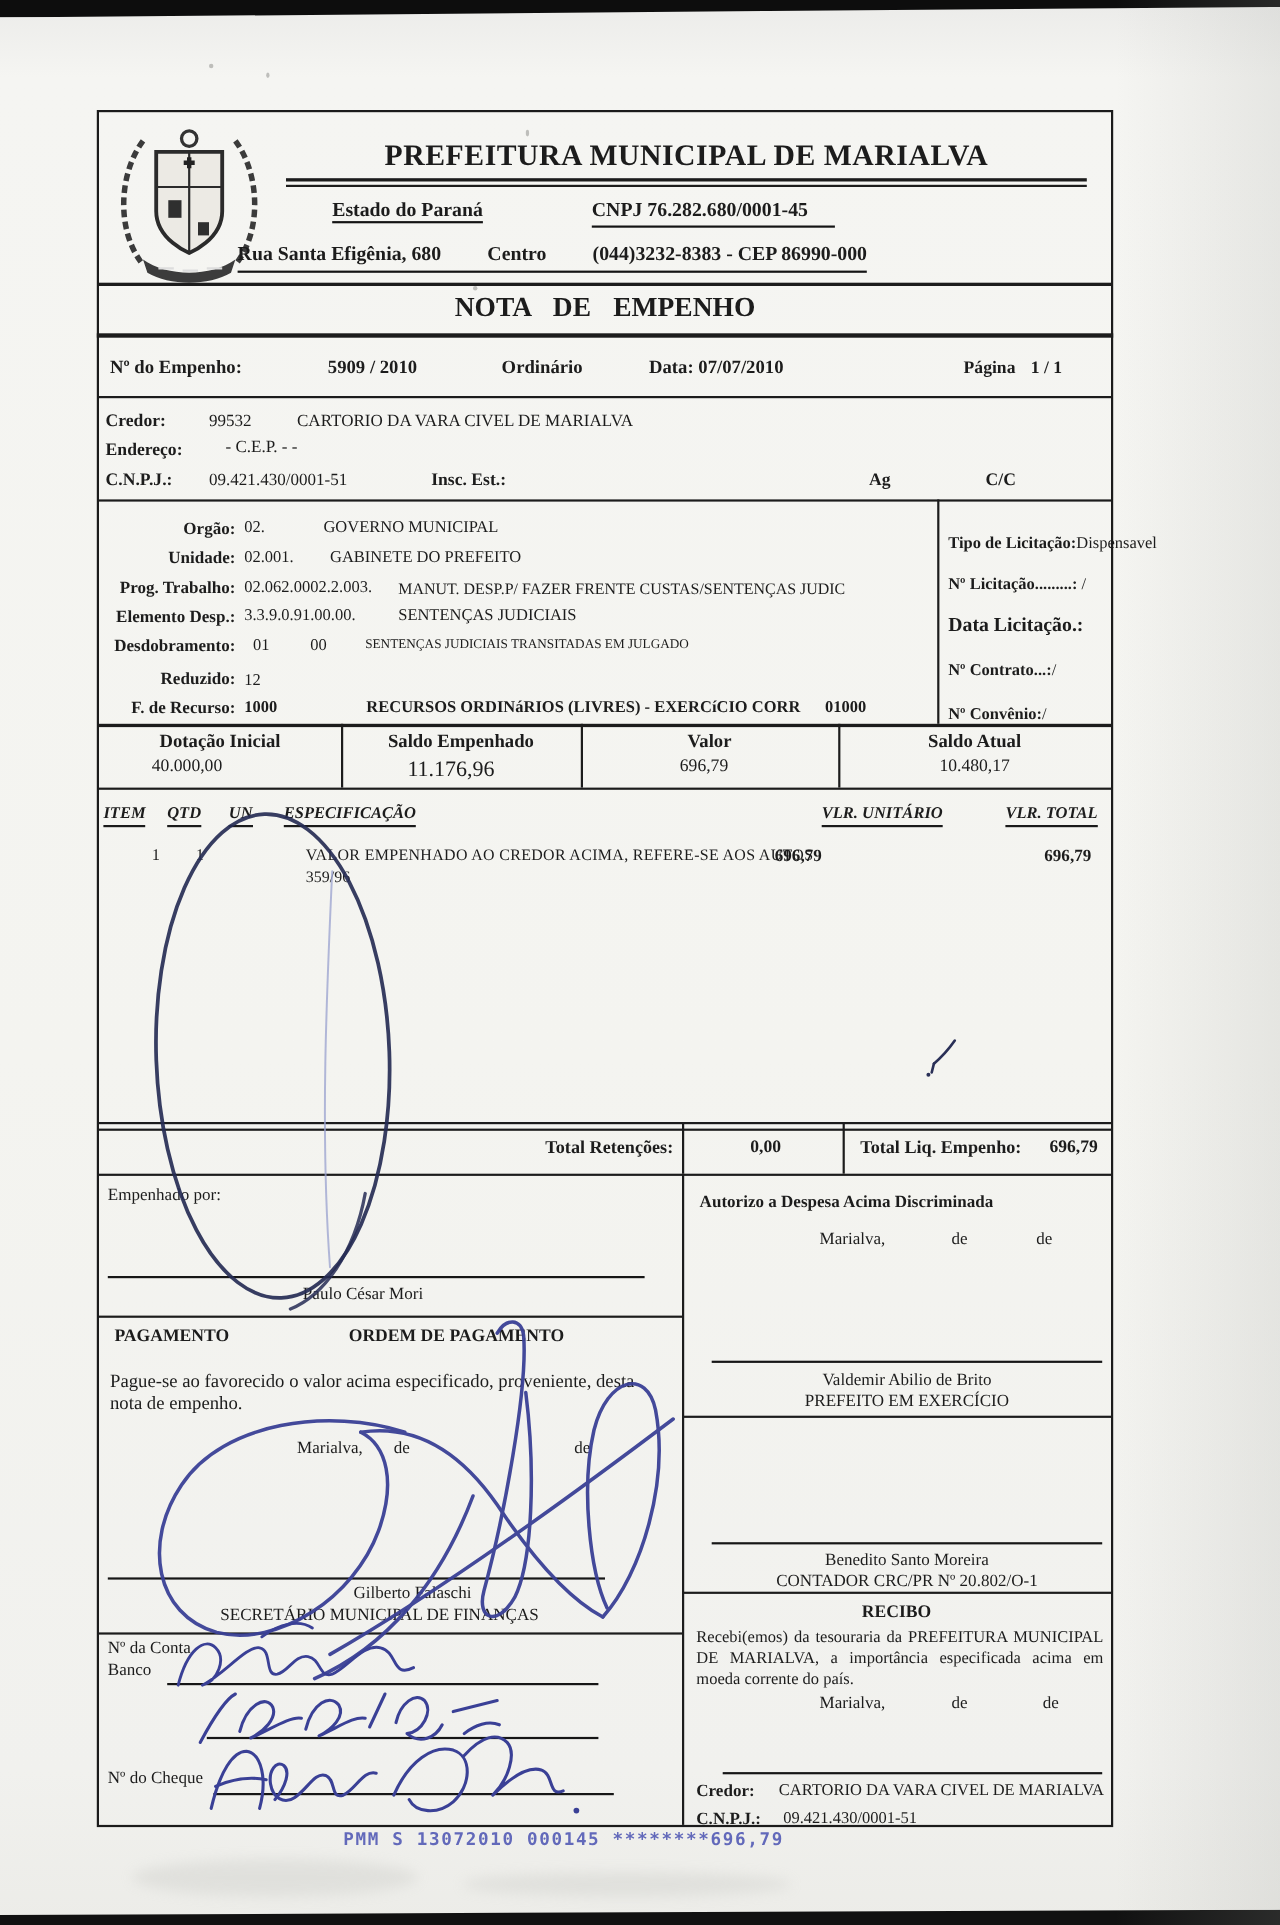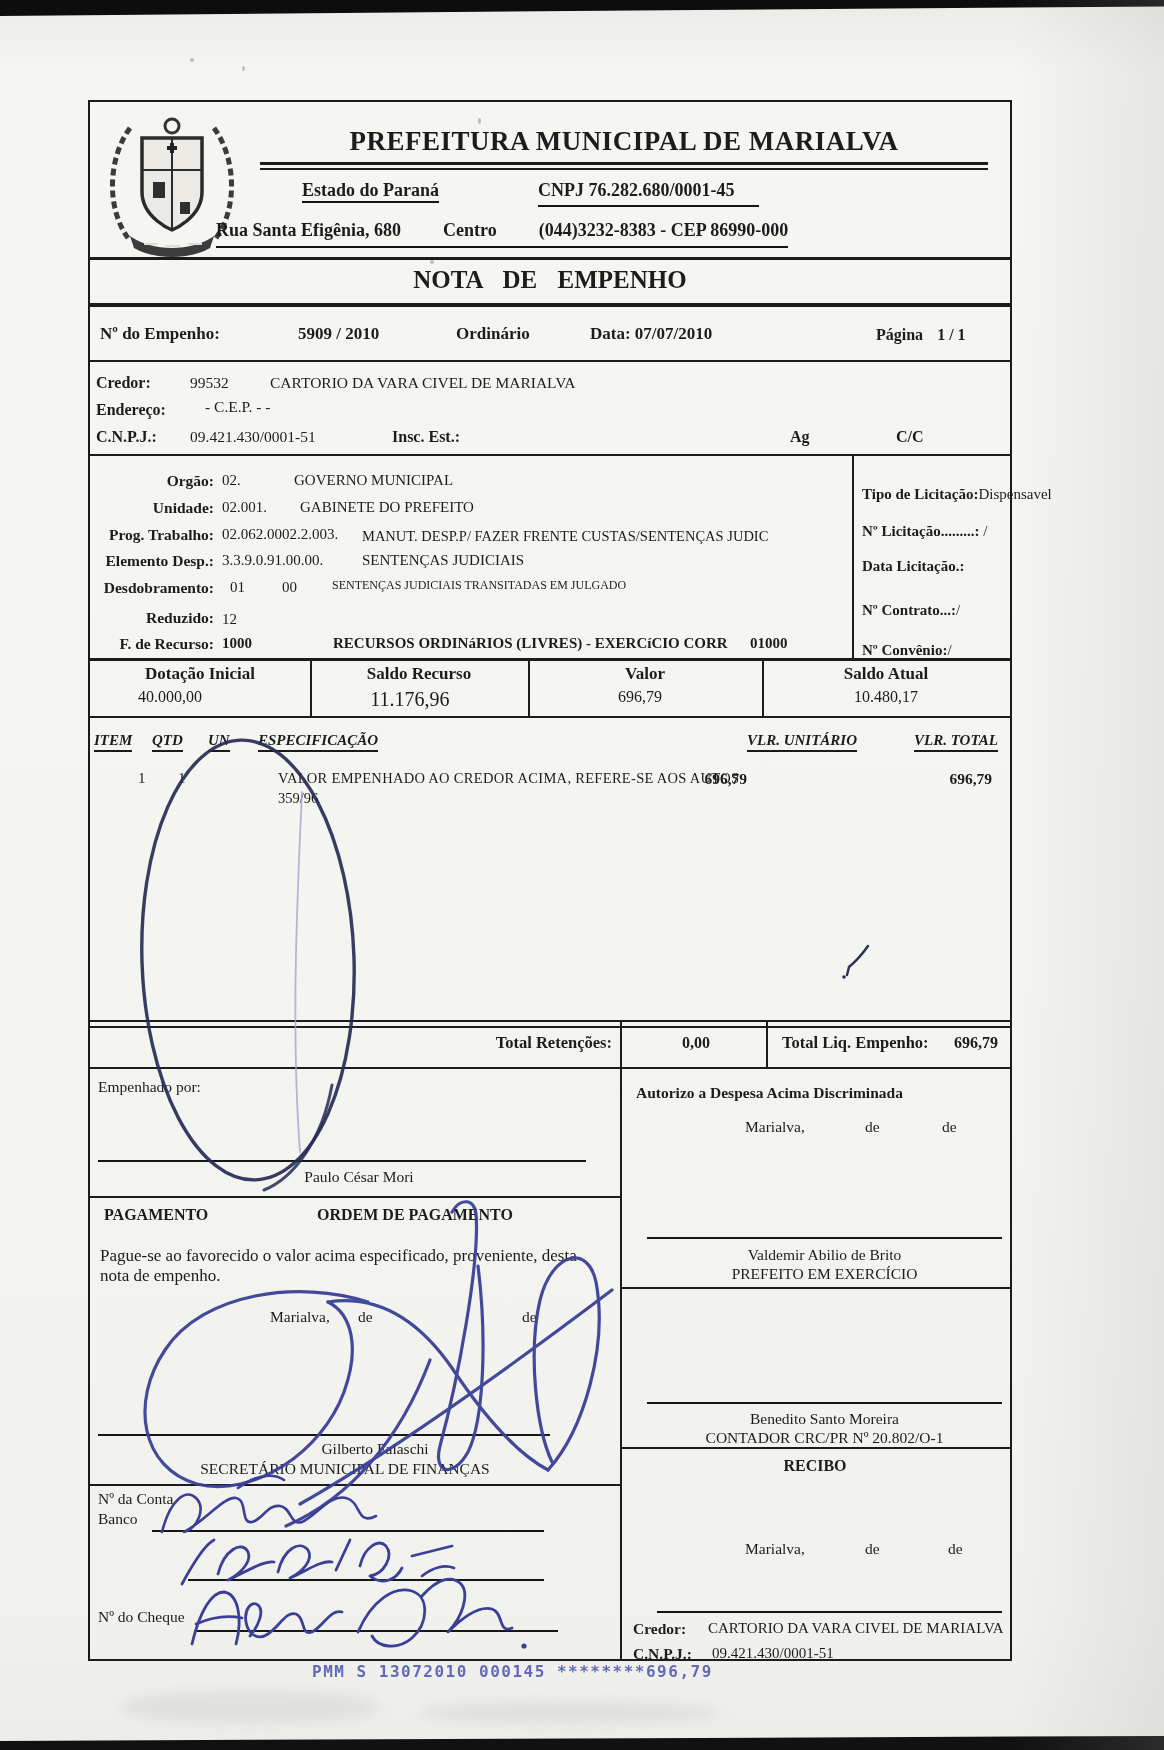--- a/index.html
+++ b/index.html
@@ -125,33 +125,33 @@
     <div class="t b rt" style="left:2px;top:507px;width:122px;font-size:15.5px;">Reduzido:</div>
     <div class="t" style="left:132px;top:509px;font-size:15px;">12</div>
 
     <div class="t b rt" style="left:2px;top:533px;width:122px;font-size:15.5px;">F. de Recurso:</div>
     <div class="t b" style="left:132px;top:533px;font-size:15px;">1000</div>
     <div class="t b" style="left:243px;top:533px;font-size:15px;">RECURSOS ORDINáRIOS (LIVRES) - EXERCíCIO CORR</div>
     <div class="t b" style="left:660px;top:533px;font-size:15px;">01000</div>
 
     <div class="t" style="left:772px;top:384px;font-size:15px;"><span class="b">Tipo de Licitação:</span><span>Dispensavel</span></div>
     <div class="t" style="left:772px;top:421px;font-size:15px;"><span class="b">Nº Licitação.........:</span> <span>/</span></div>
-    <div class="t b" style="left:772px;top:456px;font-size:15px;">Data Licitação.:</div>
+    <div class="t b" style="left:772px;top:456px;font-size:18px;">Data Licitação.:</div>
     <div class="t" style="left:772px;top:500px;font-size:15px;"><span class="b">Nº Contrato...:</span><span>/</span></div>
     <div class="t" style="left:772px;top:540px;font-size:15px;"><span class="b">Nº Convênio:</span><span>/</span></div>
 
     <div class="hline" style="left:0;top:556px;width:920px;height:2.5px;"></div>
 
     <div class="vline" style="left:220px;top:556px;height:58px;"></div>
     <div class="vline" style="left:438px;top:556px;height:58px;"></div>
     <div class="vline" style="left:672px;top:556px;height:58px;"></div>
 
     <div class="t b ctr" style="left:0;top:562px;width:220px;font-size:17px;">Dotação Inicial</div>
     <div class="t ctr" style="left:0;top:586px;width:160px;font-size:16px;">40.000,00</div>
-    <div class="t b ctr" style="left:220px;top:562px;width:218px;font-size:17px;">Saldo Recurso</div>
+    <div class="t b ctr" style="left:220px;top:562px;width:218px;font-size:17px;">Saldo Empenhado</div>
     <div class="t ctr" style="left:240px;top:586px;width:160px;font-size:20px;">11.176,96</div>
     <div class="t b ctr" style="left:438px;top:562px;width:234px;font-size:17px;">Valor</div>
     <div class="t ctr" style="left:470px;top:586px;width:160px;font-size:16px;">696,79</div>
     <div class="t b ctr" style="left:672px;top:562px;width:248px;font-size:17px;">Saldo Atual</div>
     <div class="t ctr" style="left:716px;top:586px;width:160px;font-size:16px;">10.480,17</div>
     <div class="hline" style="left:0;top:614px;width:920px;"></div>
 
     <div class="t ih" style="left:4px;top:630px;font-family:Liberation Serif, serif;">ITEM</div>
     <div class="t ih" style="left:62px;top:630px;">QTD</div>
     <div class="t ih" style="left:118px;top:630px;">UN</div>
@@ -175,21 +175,21 @@
     <div class="t b rt" style="left:322px;top:932px;width:200px;font-size:16.5px;">Total Retenções:</div>
     <div class="t b rt" style="left:470px;top:932px;width:150px;font-size:16px;">0,00</div>
     <div class="t b" style="left:692px;top:932px;font-size:16.5px;">Total Liq. Empenho:</div>
     <div class="t b rt" style="left:760px;top:932px;width:148px;font-size:16px;">696,79</div>
     <div class="hline" style="left:0;top:965px;width:920px;"></div>
 
     <div class="vline" style="left:530px;top:965px;height:592px;"></div>
 
     <div class="t" style="left:8px;top:976px;font-size:15.5px;">Empenhado por:</div>
     <div class="sigline" style="left:8px;top:1058px;width:488px;"></div>
-    <div class="t ctr" style="left:44px;top:1066px;width:450px;font-size:15.5px;">Paulo César Mori</div>
+    <div class="t ctr" style="left:15px;top:1066px;width:450px;font-size:15.5px;">Paulo César Mori</div>
     <div class="hline" style="left:0;top:1094px;width:530px;"></div>
 
     <div class="t b" style="left:546px;top:982px;font-size:15.5px;">Autorizo a Despesa Acima Discriminada</div>
     <div class="t" style="left:655px;top:1016px;font-size:15.5px;">Marialva,</div>
     <div class="t" style="left:775px;top:1016px;font-size:15.5px;">de</div>
     <div class="t" style="left:852px;top:1016px;font-size:15.5px;">de</div>
     <div class="sigline" style="left:557px;top:1135px;width:355px;"></div>
     <div class="t ctr" style="left:557px;top:1144px;width:355px;font-size:15.5px;">Valdemir Abilio de Brito</div>
     <div class="t ctr" style="left:557px;top:1163px;width:355px;font-size:15.5px;">PREFEITO EM EXERCÍCIO</div>
     <div class="hline" style="left:530px;top:1185px;width:390px;"></div>
@@ -211,20 +211,21 @@
     <div class="sigline" style="left:98px;top:1477px;width:356px;"></div>
     <div class="t" style="left:8px;top:1506px;font-size:15.5px;">Nº do Cheque</div>
     <div class="sigline" style="left:104px;top:1528px;width:364px;"></div>
 
     <div class="sigline" style="left:557px;top:1300px;width:355px;"></div>
     <div class="t ctr" style="left:557px;top:1308px;width:355px;font-size:15.5px;">Benedito Santo Moreira</div>
     <div class="t ctr" style="left:557px;top:1327px;width:355px;font-size:15.5px;text-align:center;">CONTADOR CRC/PR Nº 20.802/O-1</div>
     <div class="hline" style="left:530px;top:1345px;width:390px;"></div>
 
     <div class="t b ctr" style="left:530px;top:1355px;width:390px;font-size:16px;">RECIBO</div>
+    <div class="t wrap" style="left:543px;top:1378px;width:370px;font-size:15px;line-height:19px;text-align:justify;">Recebi(emos)  da  tesouraria  da  PREFEITURA  MUNICIPAL  DE MARIALVA, a importância especificada acima em moeda corrente do país.</div>
     <div class="t" style="left:655px;top:1438px;font-size:15.5px;">Marialva,</div>
     <div class="t" style="left:775px;top:1438px;font-size:15.5px;">de</div>
     <div class="t" style="left:858px;top:1438px;font-size:15.5px;">de</div>
     <div class="sigline" style="left:567px;top:1509px;width:345px;"></div>
     <div class="t b" style="left:543px;top:1518px;font-size:15.5px;">Credor:</div>
     <div class="t" style="left:618px;top:1518px;font-size:15px;">CARTORIO DA VARA CIVEL DE MARIALVA</div>
     <div class="t b" style="left:543px;top:1543px;font-size:15.5px;">C.N.P.J.:</div>
     <div class="t" style="left:622px;top:1543px;font-size:15px;">09.421.430/0001-51</div>
   </div>
 

